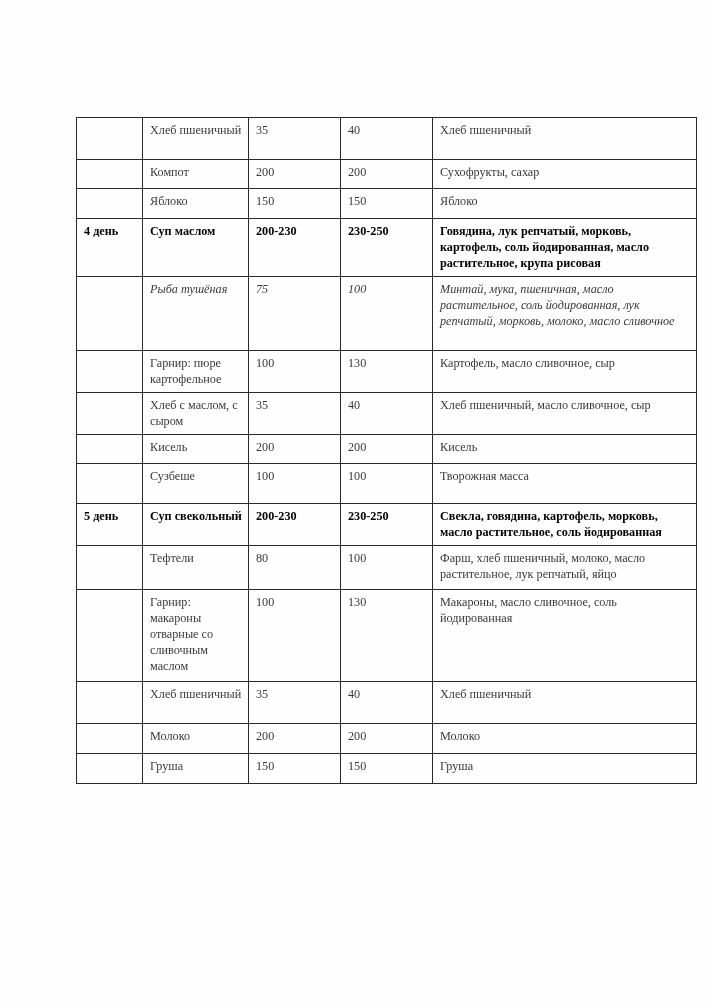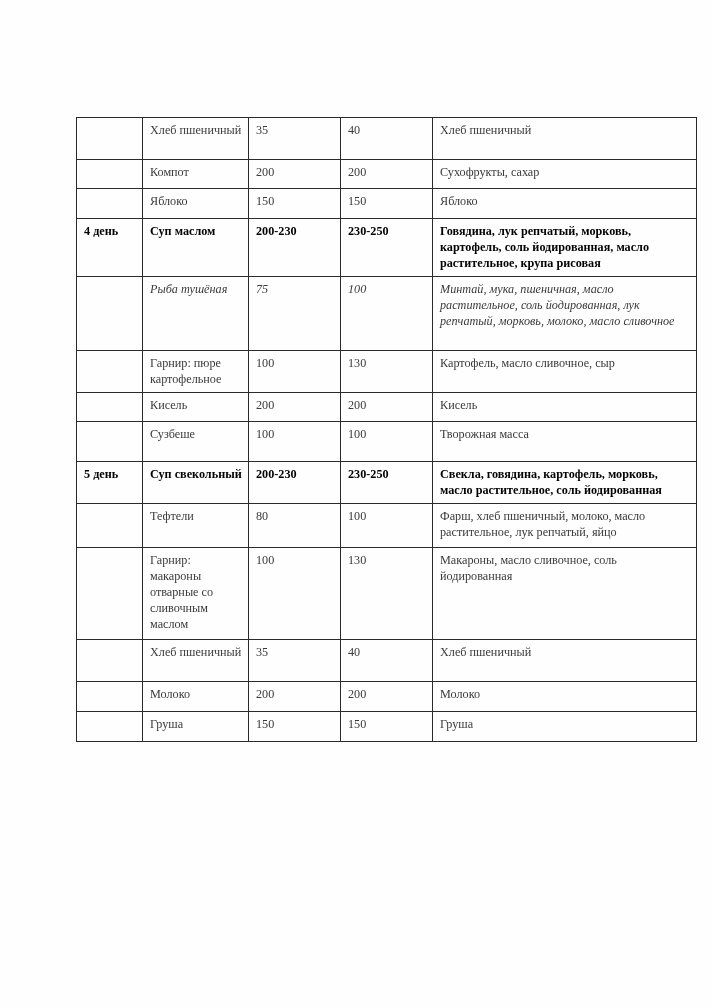--- a/index.html
+++ b/index.html
@@ -73,20 +73,27 @@
           <td>100</td>
           <td>Минтай, мука, пшеничная, масло растительное, соль йодированная, лук репчатый, морковь, молоко, масло сливочное</td>
         </tr>
         <tr style="height: 42px;">
           <td></td>
           <td>Гарнир: пюре картофельное</td>
           <td>100</td>
           <td>130</td>
           <td>Картофель, масло сливочное, сыр</td>
         </tr>
+        <tr style="height: 42px;">
+          <td></td>
+          <td>Хлеб с маслом, с сыром</td>
+          <td>35</td>
+          <td>40</td>
+          <td>Хлеб пшеничный, масло сливочное, сыр</td>
+        </tr>
         <tr style="height: 29px;">
           <td></td>
           <td>Кисель</td>
           <td>200</td>
           <td>200</td>
           <td>Кисель</td>
         </tr>
         <tr style="height: 40px;">
           <td></td>
           <td>Сузбеше</td>

